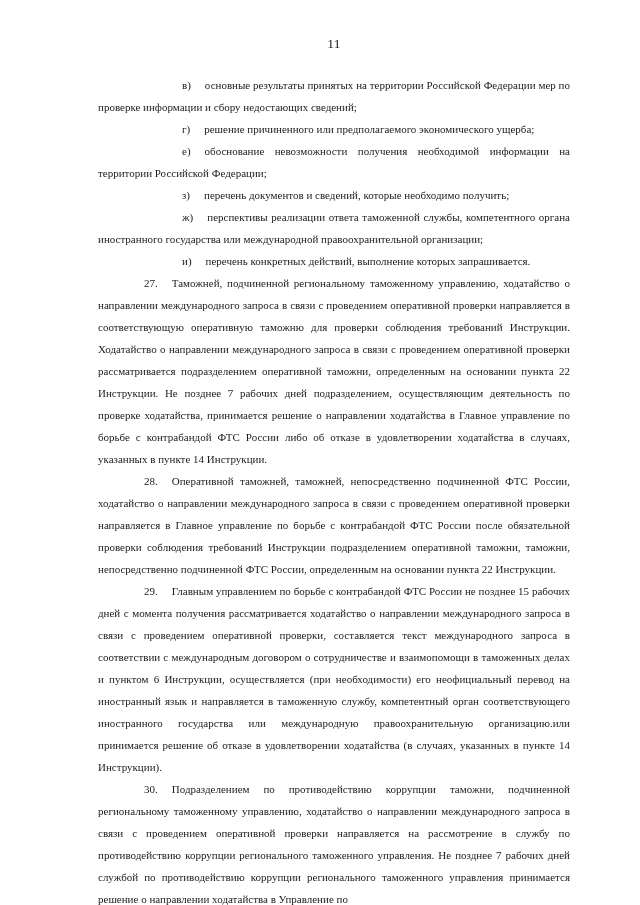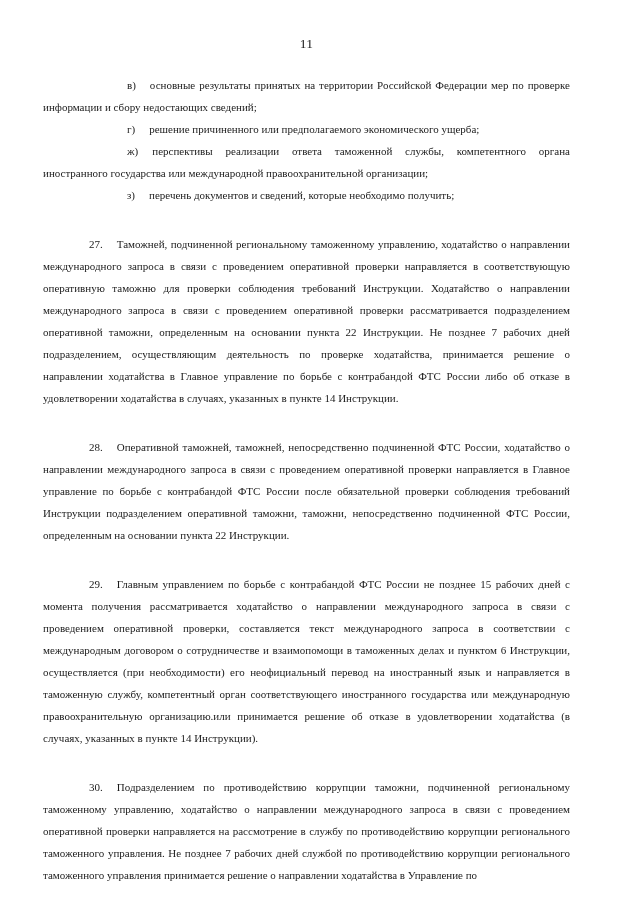--- a/index.html
+++ b/index.html
@@ -11,21 +11,21 @@
     width: 640px;
     height: 905px;
     font-family: "Liberation Serif", serif;
     color: #1b1b1b;
   }
   .page {
     position: relative;
     width: 640px;
     height: 905px;
     box-sizing: border-box;
-    padding: 36px 70px 0 43px;
+    padding: 36px 70px 0 98px;
     background: #ffffff;
   }
   .page-number {
     text-align: center;
     font-size: 13.5px;
     letter-spacing: 0.2px;
     margin: 0 0 22px 0;
     color: #1b1b1b;
   }
   .body-text {
@@ -37,21 +37,20 @@
   p.para {
     margin: 0;
     text-indent: 46px;
     hyphens: none;
   }
   p.para.lettered {
     text-indent: 84px;
   }
   p.para.numbered {
     text-indent: 46px;
-    margin-top: 27px;
   }
   .letter-label {
     
   }
   .lbl-gap {
     display: inline-block;
     width: 14px;
   }
 </style>
 </head>
@@ -61,25 +60,27 @@
 
   <div class="page-number">11</div>
 
   <div class="body-text">
 
     <p class="para lettered"><span class="letter-label">в)</span><span class="lbl-gap"></span><span>основные результаты принятых на территории Российской Федерации мер по проверке информации и сбору недостающих сведений;</span></p>
 
     <p class="para lettered"><span class="letter-label">г)</span><span class="lbl-gap"></span><span>решение причиненного или предполагаемого экономического ущерба;</span></p>
 
 
+    <p class="para lettered"><span class="letter-label">е)</span><span class="lbl-gap"></span><span>обоснование невозможности получения необходимой информации на территории Российской Федерации;</span></p>
+
+    <p class="para lettered"><span class="letter-label">з)</span><span class="lbl-gap"></span><span>перечень документов и сведений, которые необходимо получить;</span></p>
 
     <p class="para lettered"><span class="letter-label">ж)</span><span class="lbl-gap"></span><span>перспективы реализации ответа таможенной службы, компетентного органа иностранного государства или международной правоохранительной организации;</span></p>
 
-    <p class="para lettered"><span class="letter-label">з)</span><span class="lbl-gap"></span><span>перечень документов и сведений, которые необходимо получить;</span></p>
-
+    <p class="para lettered"><span class="letter-label">и)</span><span class="lbl-gap"></span><span>перечень конкретных действий, выполнение которых запрашивается.</span></p>
 
     <p class="para numbered"><span class="letter-label">27.</span><span class="lbl-gap"></span><span>Таможней, подчиненной региональному таможенному управлению, ходатайство о направлении международного запроса в связи с проведением оперативной проверки направляется в соответствующую оперативную таможню для проверки соблюдения требований Инструкции. Ходатайство о направлении международного запроса в связи с проведением оперативной проверки рассматривается подразделением оперативной таможни, определенным на основании пункта 22 Инструкции. Не позднее 7 рабочих дней подразделением, осуществляющим деятельность по проверке ходатайства, принимается решение о направлении ходатайства в Главное управление по борьбе с контрабандой ФТС России либо об отказе в удовлетворении ходатайства в случаях, указанных в пункте 14 Инструкции.</span></p>
 
     <p class="para numbered"><span class="letter-label">28.</span><span class="lbl-gap"></span><span>Оперативной таможней, таможней, непосредственно подчиненной ФТС России, ходатайство о направлении международного запроса в связи с проведением оперативной проверки направляется в Главное управление по борьбе с контрабандой ФТС России после обязательной проверки соблюдения требований Инструкции подразделением оперативной таможни, таможни, непосредственно подчиненной ФТС России, определенным на основании пункта 22 Инструкции.</span></p>
 
     <p class="para numbered"><span class="letter-label">29.</span><span class="lbl-gap"></span><span>Главным управлением по борьбе с контрабандой ФТС России не позднее 15 рабочих дней с момента получения рассматривается ходатайство о направлении международного запроса в связи с проведением оперативной проверки, составляется текст международного запроса в соответствии с международным договором о сотрудничестве и взаимопомощи в таможенных делах и пунктом 6 Инструкции, осуществляется (при необходимости) его неофициальный перевод на иностранный язык и направляется в таможенную службу, компетентный орган соответствующего иностранного государства или международную правоохранительную организацию.или принимается решение об отказе в удовлетворении ходатайства (в случаях, указанных в пункте 14 Инструкции).</span></p>
 
     <p class="para numbered"><span class="letter-label">30.</span><span class="lbl-gap"></span><span>Подразделением по противодействию коррупции таможни, подчиненной региональному таможенному управлению, ходатайство о направлении международного запроса в связи с проведением оперативной проверки направляется на рассмотрение в службу по противодействию коррупции регионального таможенного управления. Не позднее 7 рабочих дней службой по противодействию коррупции регионального таможенного управления принимается решение о направлении ходатайства в Управление по</span></p>
 
   </div>

